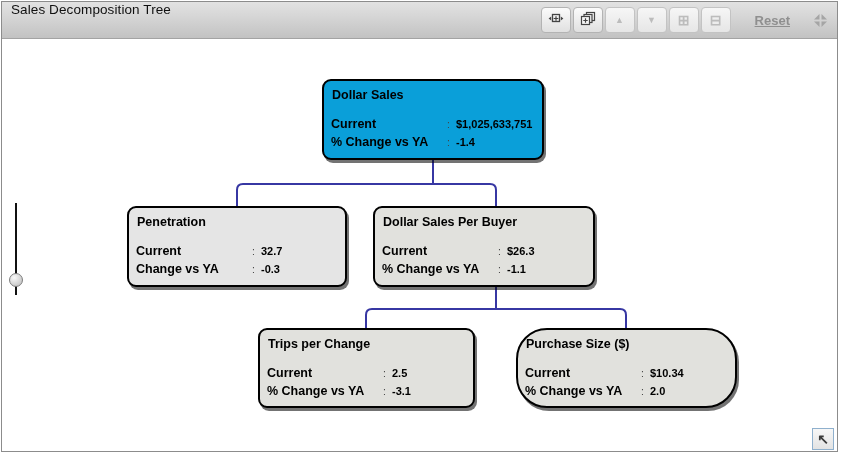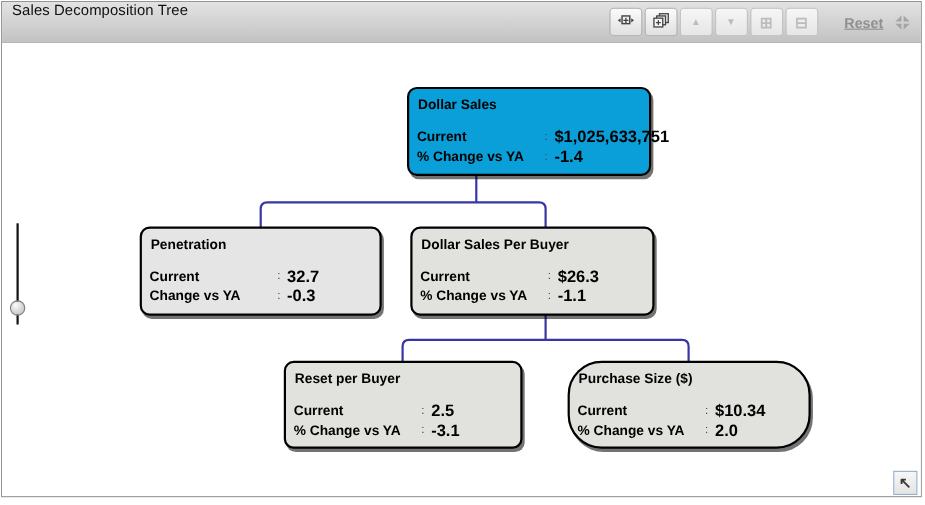--- a/index.html
+++ b/index.html
@@ -13,37 +13,37 @@
   .title{font-size:13.5px;color:#101010;padding-left:9px;letter-spacing:.1px;}
   .toolbar{position:absolute;right:6px;top:0;height:100%;display:flex;align-items:center;gap:2px;}
   .tbtn{width:30px;height:26px;border:1px solid #b3b3b3;border-radius:4px;
         background:linear-gradient(#fbfbfb,#e0e0e0);display:flex;align-items:center;justify-content:center;
         box-sizing:border-box;cursor:pointer;}
   .tbtn.disabled{border-color:#c3c3c3;background:linear-gradient(#f6f6f6,#e6e6e6);}
   .glyph{color:#444;line-height:1;}
   .tbtn.disabled .glyph{color:#bcbcbc;}
   .glyph.tri{font-size:9px;}
   .glyph.sq{font-size:14px;font-weight:bold;}
-  .reset-link{margin:0 7px 0 22px;font-size:13px;font-weight:bold;color:#8f8f8f;
+  .reset-link{margin:0 20px 0 22px;font-size:13px;font-weight:bold;color:#8f8f8f;
               text-decoration:underline;cursor:pointer;}
   .collapse-ico{width:17px;height:17px;display:flex;align-items:center;justify-content:center;cursor:pointer;margin-right:2px;}
 
   
   .canvas{position:relative;width:100%;height:412px;background:#ffffff;}
   .connector-svg{position:absolute;left:0;top:0;pointer-events:none;}
 
   
   .node{position:absolute;box-sizing:border-box;border:2px solid #000;border-radius:9px;
         box-shadow:2px 3px 0 rgba(0,0,0,0.55);color:#000;cursor:pointer;}
   .node-title{font-size:12.5px;font-weight:bold;padding:7px 8px 0 8px;line-height:15px;}
   .node-rows{margin-top:13px;padding:0 7px;}
   .node-row{display:flex;align-items:center;line-height:17.5px;white-space:nowrap;}
   .lbl{font-size:12.5px;font-weight:bold;width:116px;flex:none;}
   .sep{font-size:10.5px;color:#444;width:9px;flex:none;}
-  .val{font-size:15px;font-weight:bold;}
+  .val{font-size:11px;font-weight:bold;}
 
   
   .slider-track{position:absolute;left:13px;top:164px;width:2px;height:92px;background:#111;cursor:pointer;}
   .slider-handle{position:absolute;left:7px;top:234px;width:14px;height:14px;border-radius:50%;
                  border:1px solid #7d7d7d;background:radial-gradient(circle at 35% 30%,#fafafa,#b9b9b9);
                  box-sizing:border-box;cursor:grab;}
 
   
   .pan-btn{position:absolute;left:810px;top:389px;width:22px;height:22px;box-sizing:border-box;
            border:1px solid #8fb0cd;background:linear-gradient(#f7f7f7,#e3e3e3);
@@ -112,21 +112,21 @@
         <path d="M431,120 V145"></path>
         <path d="M235,168 V151 Q235,145 241,145 H488 Q494,145 494,151 V168"></path>
         <path d="M494,247 V270"></path>
         <path d="M364,290 V276 Q364,270 370,270 H618 Q624,270 624,276 V290"></path>
       </g>
     </svg>
 
     <div class="slider-track"></div>
     <div class="slider-handle"></div>
 
-    <div class="node" style="left: 320px; top: 40px; width: 222px; height: 81px; background-color: rgb(10, 159, 217); margin-left: 48px;">
+    <div class="node" style="left: 320px; top: 40px; width: 222px; height: 81px; background-color: rgb(10, 159, 217);">
       <div class="node-title">Dollar Sales</div>
       <div class="node-rows">
         <div class="node-row">
           <span class="lbl">Current</span>
           <span class="sep">:</span>
           <span class="val">$1,025,633,751</span>
         </div>
         <div class="node-row">
           <span class="lbl">% Change vs YA</span>
           <span class="sep">:</span>
@@ -161,21 +161,21 @@
         </div>
         <div class="node-row">
           <span class="lbl">% Change vs YA</span>
           <span class="sep">:</span>
           <span class="val">-1.1</span>
         </div>
       </div>
     </div>
 
     <div class="node" style="left: 256px; top: 289px; width: 217px; height: 80px; background-color: rgb(225, 225, 221);">
-      <div class="node-title">Reset per Buyer</div>
+      <div class="node-title">Trips per Change</div>
       <div class="node-rows">
         <div class="node-row">
           <span class="lbl">Current</span>
           <span class="sep">:</span>
           <span class="val">2.5</span>
         </div>
         <div class="node-row">
           <span class="lbl">% Change vs YA</span>
           <span class="sep">:</span>
           <span class="val">-3.1</span>

